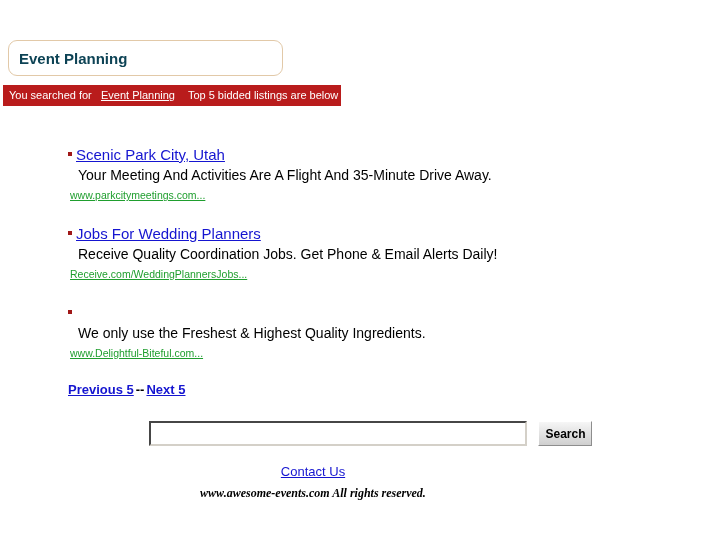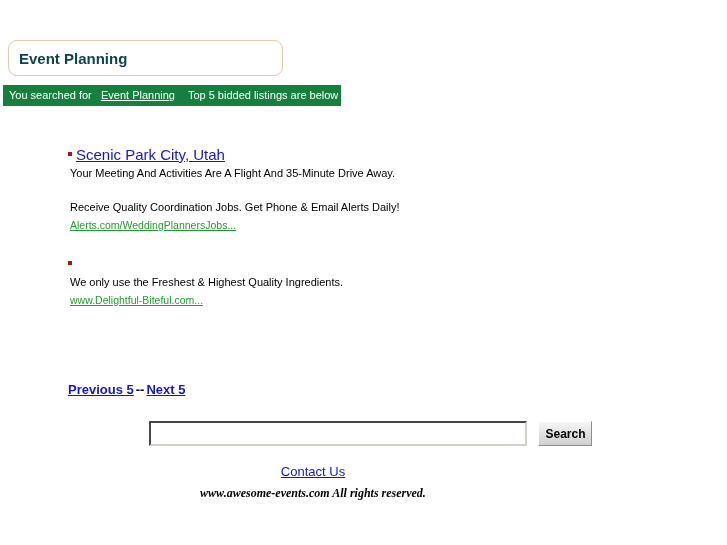--- a/index.html
+++ b/index.html
@@ -154,21 +154,21 @@
     white-space: nowrap;
   }
 
   
   #search-info-bar {
     position: absolute;
     left: 3px;
     top: 85px;
     width: 338px;
     height: 21px;
-    background: #15803d;
+    background: #b91c1c;
     color: #ffffff;
     font-size: 11px;
     line-height: 21px;
     white-space: nowrap;
     box-sizing: border-box;
     padding-left: 6px;
   }
   #search-info-bar a,
   #search-info-bar .term-link {
     color: #ffffff;
@@ -201,23 +201,23 @@
     top: -2px;
   }
   .listing-title {
     font-size: 15px;
     font-weight: normal;
     color: #1515d0;
     text-decoration: underline;
     cursor: pointer;
   }
   .listing-desc {
-    font-size: 11px;
+    font-size: 14px;
     color: #000000;
-    margin: 3px 0 2px 2px;
+    margin: 3px 0 2px 10px;
     white-space: nowrap;
   }
   .listing-url {
     font-size: 10.5px;
     color: #1f9e2e;
     text-decoration: underline;
     margin-left: 2px;
     cursor: pointer;
     display: inline-block;
   }
@@ -319,25 +319,29 @@
   <span>Top 5 bidded listings are below</span>
 </div>
 
 <div id="listings">
 
   <div class="listing">
     <span class="listing-title-row">
       <span class="bullet"></span><span class="listing-title">Scenic Park City, Utah</span>
     </span>
     <div class="listing-desc">Your Meeting And Activities Are A Flight And 35-Minute Drive Away.</div>
+    <span class="listing-url">www.parkcitymeetings.com...</span>
   </div>
 
   <div class="listing">
+    <span class="listing-title-row">
+      <span class="bullet"></span><span class="listing-title">Jobs For Wedding Planners</span>
+    </span>
     <div class="listing-desc">Receive Quality Coordination Jobs. Get Phone &amp; Email Alerts Daily!</div>
-    <span class="listing-url">Alerts.com/WeddingPlannersJobs...</span>
+    <span class="listing-url">Receive.com/WeddingPlannersJobs...</span>
   </div>
 
   <div class="listing">
     <span class="listing-title-row">
       <span class="bullet"></span>
     </span>
     <div class="listing-desc">We only use the Freshest &amp; Highest Quality Ingredients.</div>
     <span class="listing-url">www.Delightful-Biteful.com...</span>
   </div>
 

